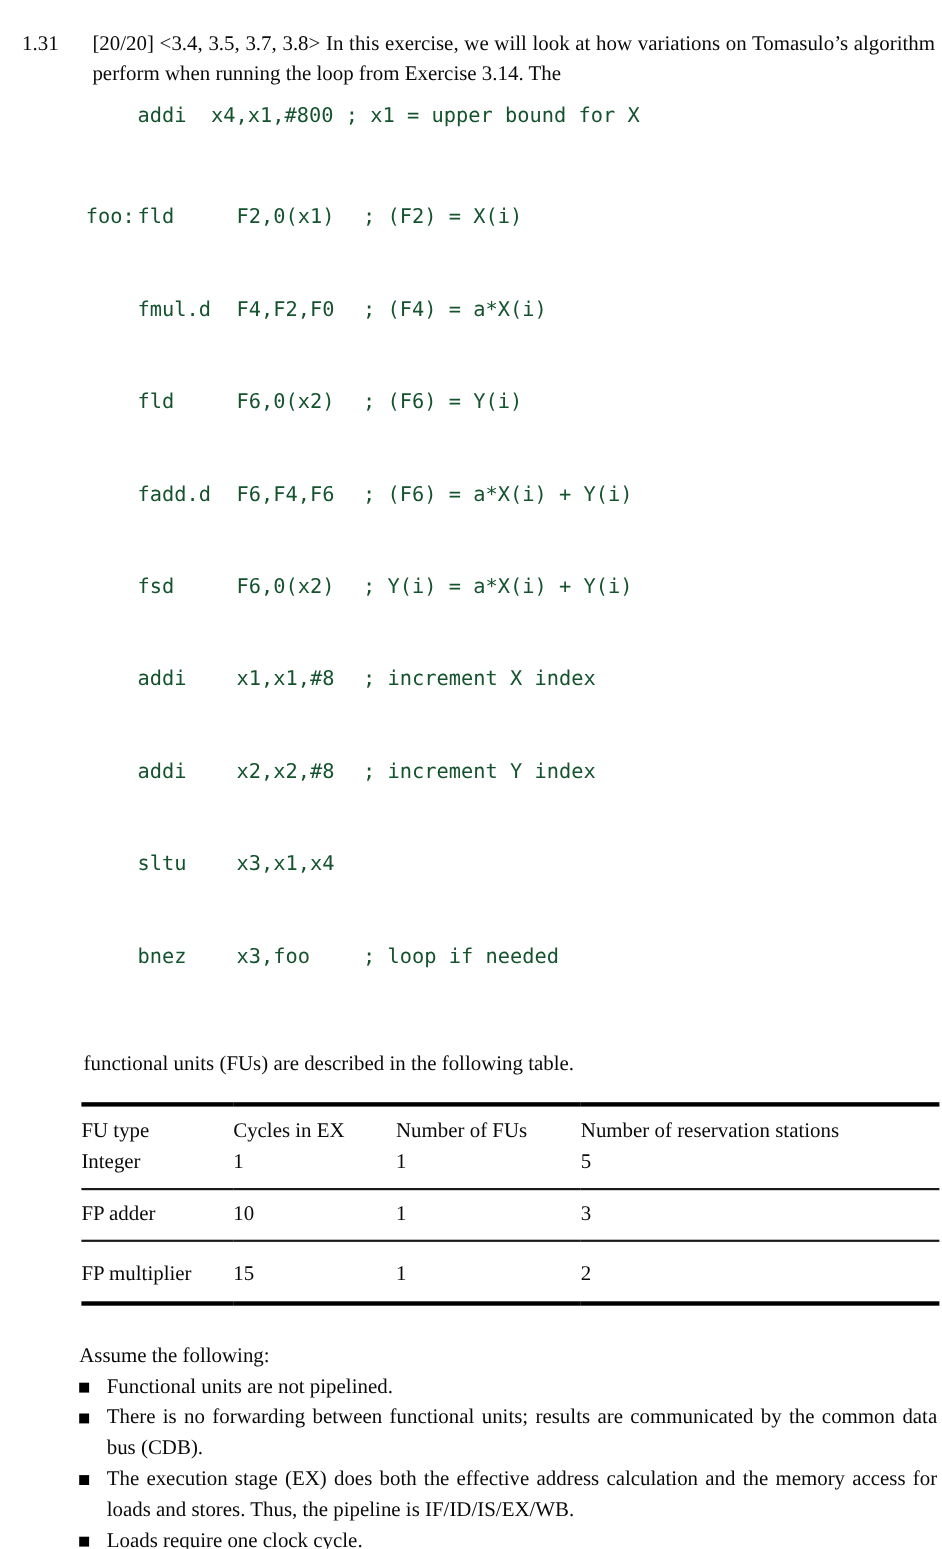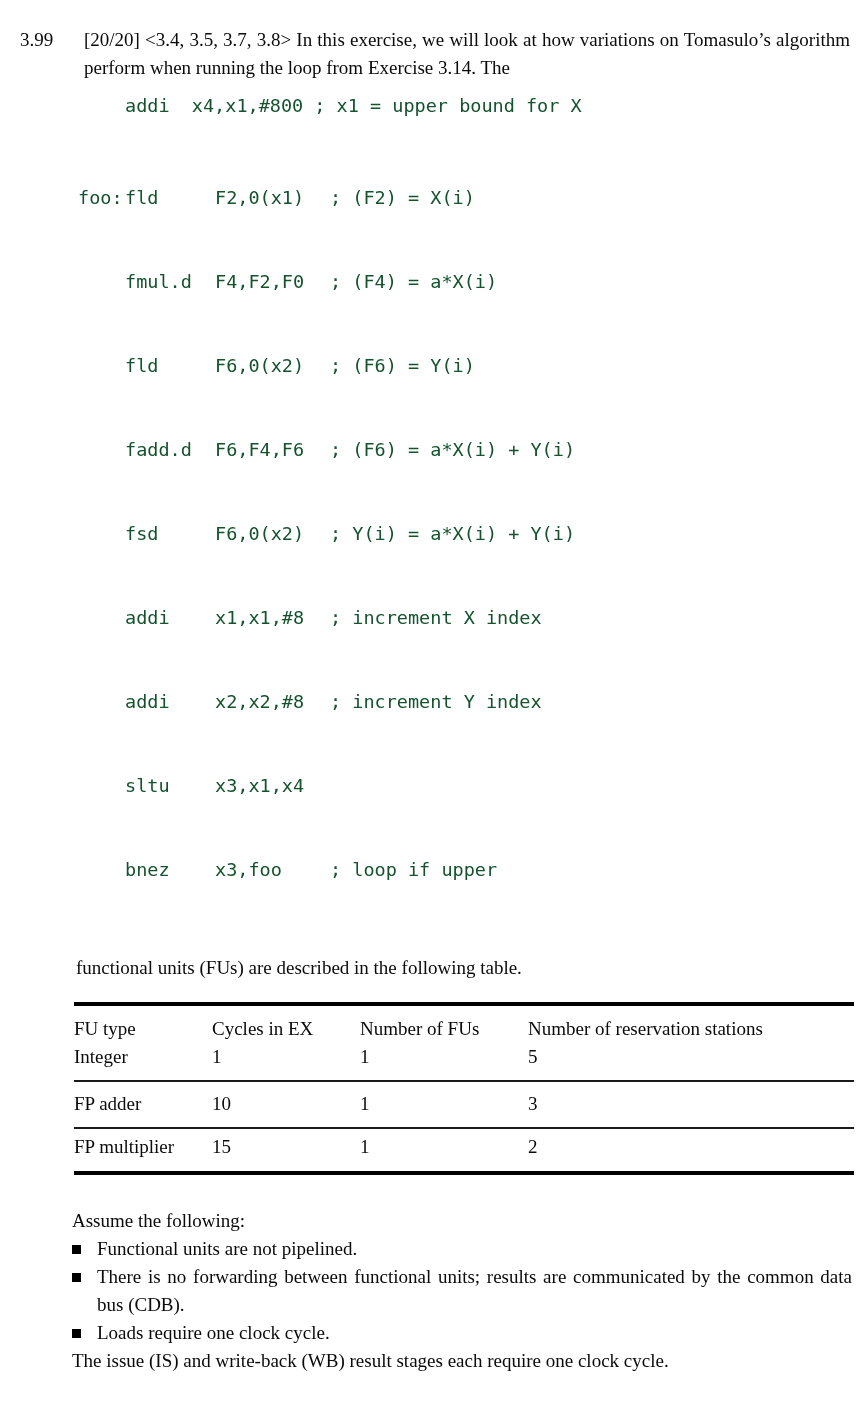--- a/index.html
+++ b/index.html
@@ -47,39 +47,39 @@
   table.fu col.c1 { width: 138px; }
   table.fu col.c2 { width: 148px; }
   table.fu col.c3 { width: 168px; }
   table.fu col.c4 { width: 326px; }
   table.fu th, table.fu td {
     text-align: left; font-weight: normal; padding: 0; vertical-align: top;
   }
   table.fu tr.hdr th { padding-top: 9px; }
   table.fu tr.r0 td { padding-bottom: 9px; border-bottom: 2px solid #1a1a1a; }
   table.fu tr.r1 td { padding-top: 8px; padding-bottom: 9px; border-bottom: 2px solid #1a1a1a; }
-  table.fu tr.r2 td { padding-top: 4px; padding-bottom: 10px; }
+  table.fu tr.r2 td { padding-top: 16px; padding-bottom: 10px; }
 
   
   .assume-title { margin-top: 32px; margin-left: 72px; width: 780px; }
   .blist { margin-top: 0; }
   .bitem { display: flex; padding-left: 72px; }
   .sq {
     flex: 0 0 9px; width: 9px; height: 9px; background: #000;
     margin-top: 10px; margin-right: 16px;
   }
   .bitem .btext { width: 755px; text-align: justify; }
 </style>
 </head>
 <body>
 
 <div class="page">
 
   <div class="ex-header">
-    <div class="ex-num">3.99</div>
+    <div class="ex-num">1.31</div>
     <div class="ex-intro">[20/20] &lt;3.4, 3.5, 3.7, 3.8&gt; In this exercise, we will look at how variations on Tomasulo’s algorithm perform when running the loop from Exercise 3.14. The</div>
   </div>
 
   <div class="code setup-line">addi  x4,x1,#800 ; x1 = upper bound for X</div>
 
   <div class="code loop-block">
     <div class="code-line">
       <span>foo:</span><span>fld</span><span>F2,0(x1)</span><span>; (F2) = X(i)</span>
     </div>
     <div class="code-line">
@@ -97,21 +97,21 @@
     <div class="code-line">
       <span></span><span>addi</span><span>x1,x1,#8</span><span>; increment X index</span>
     </div>
     <div class="code-line">
       <span></span><span>addi</span><span>x2,x2,#8</span><span>; increment Y index</span>
     </div>
     <div class="code-line">
       <span></span><span>sltu</span><span>x3,x1,x4</span>
     </div>
     <div class="code-line">
-      <span></span><span>bnez</span><span>x3,foo</span><span>; loop if upper</span>
+      <span></span><span>bnez</span><span>x3,foo</span><span>; loop if needed</span>
     </div>
   </div>
 
   <div class="after-code">functional units (FUs) are described in the following table.</div>
 
   <div class="fu-table-wrap">
     <table class="fu">
       <colgroup>
           <col class="c1">
           <col class="c2">
@@ -152,20 +152,24 @@
     <div class="bitem">
       <span class="sq"></span>
       <span class="btext">Functional units are not pipelined.</span>
     </div>
     <div class="bitem">
       <span class="sq"></span>
       <span class="btext">There is no forwarding between functional units; results are communicated by the common data bus (CDB).</span>
     </div>
     <div class="bitem">
       <span class="sq"></span>
+      <span class="btext">The execution stage (EX) does both the effective address calculation and the memory access for loads and stores. Thus, the pipeline is IF/ID/IS/EX/WB.</span>
+    </div>
+    <div class="bitem">
+      <span class="sq"></span>
       <span class="btext">Loads require one clock cycle.</span>
     </div>
     <div class="bitem">
 
       <span class="btext">The issue (IS) and write-back (WB) result stages each require one clock cycle.</span>
     </div>
 
   </div>
 
 </div>

